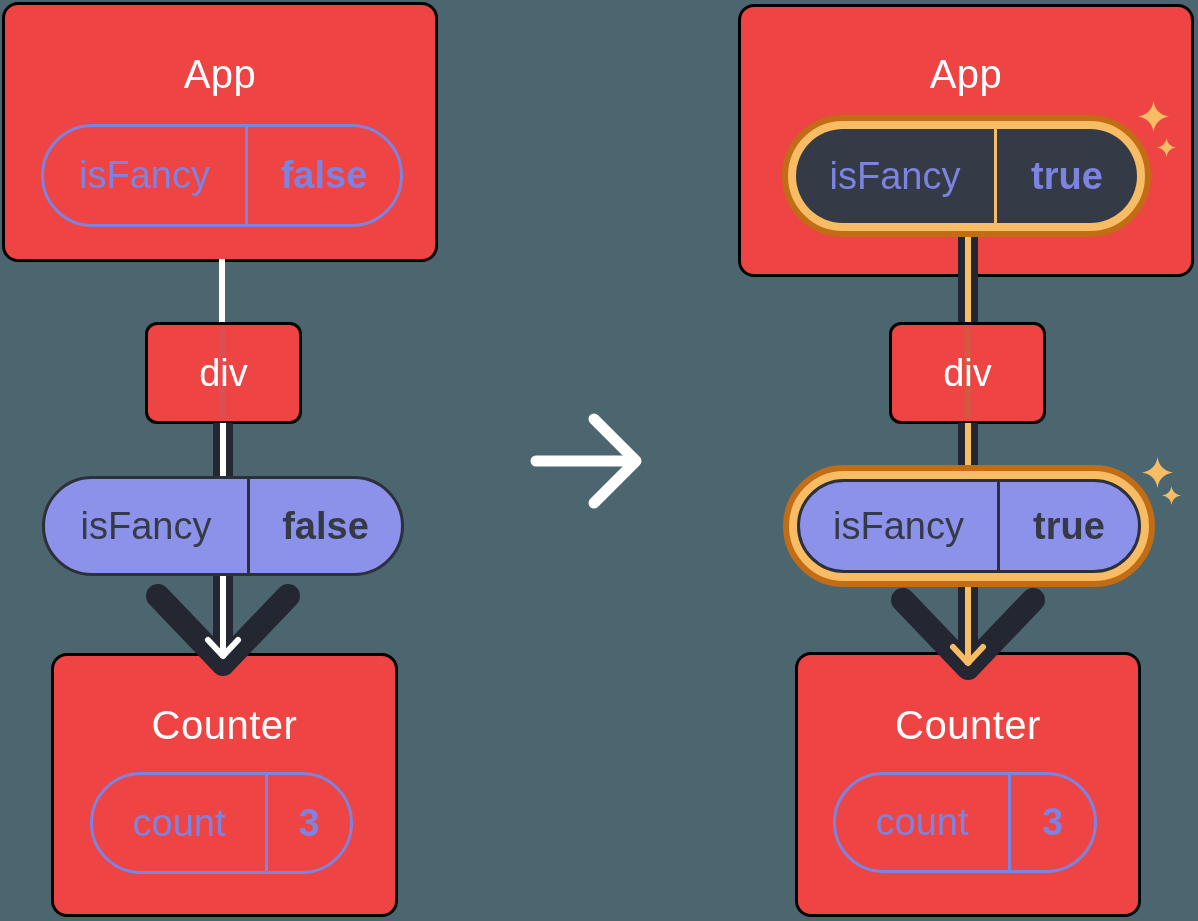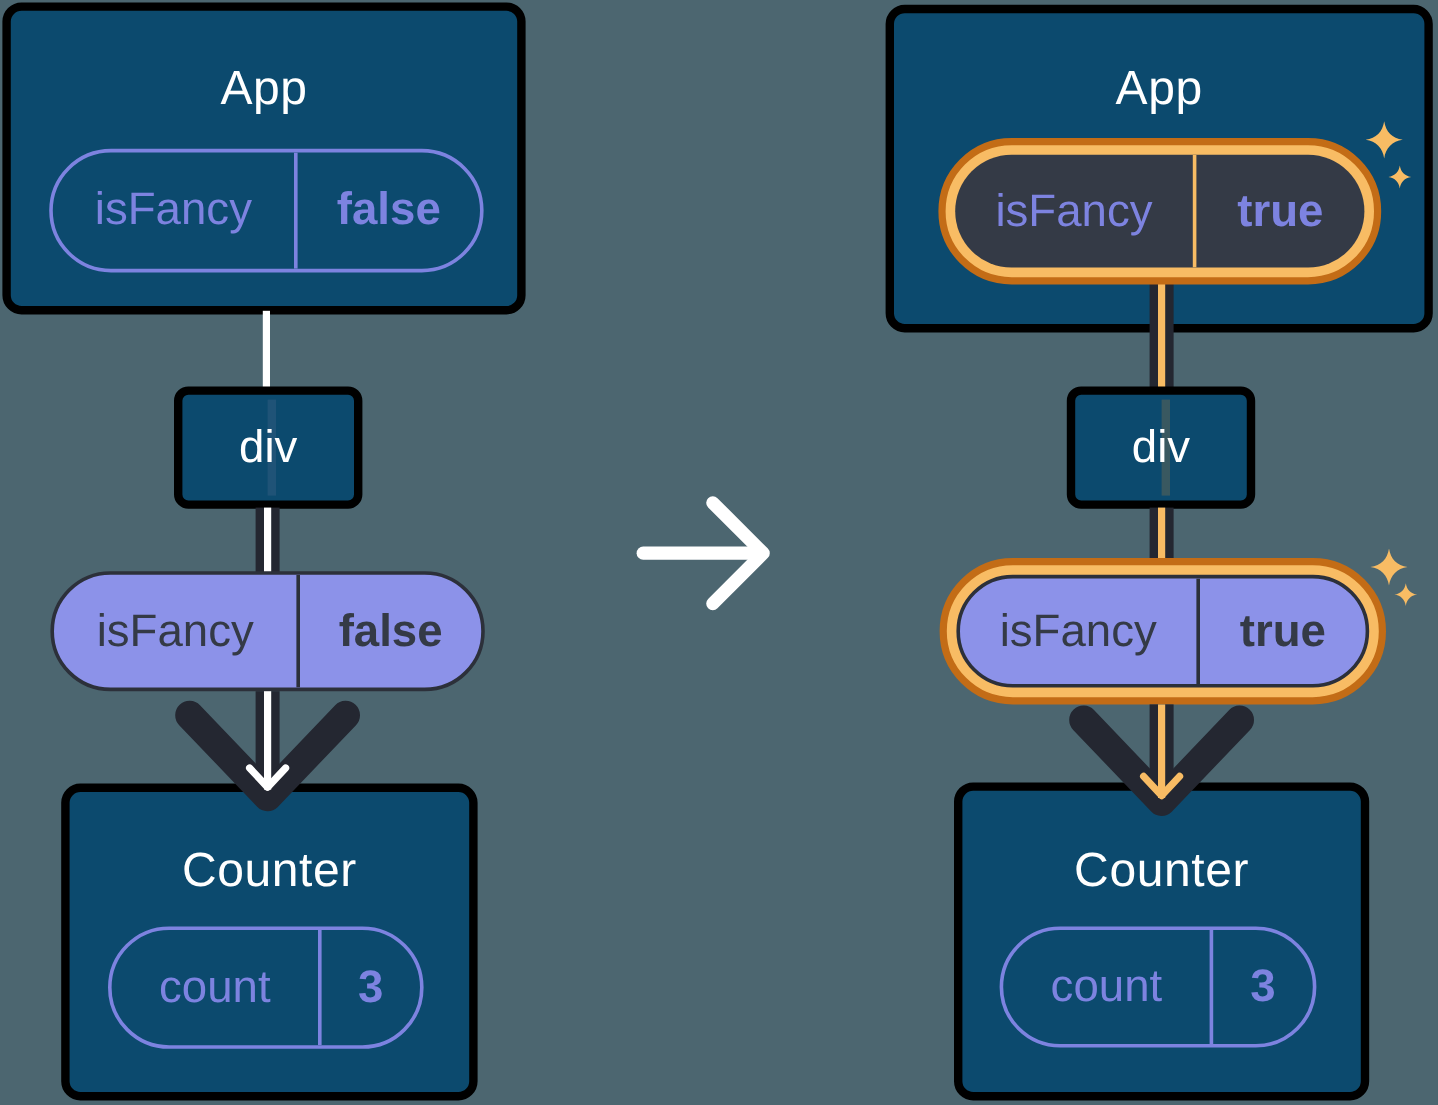--- a/index.html
+++ b/index.html
@@ -1,20 +1,20 @@
 <!DOCTYPE html>
 <html><head>
 <meta charset="utf-8">
 <style>
   html,body{margin:0;padding:0;background:#4C6670;}
   .stage{
     position:relative;width:1198px;height:921px;background:#4C6670;
     font-family:"Liberation Sans",sans-serif;overflow:hidden;
   }
-  .box{position:absolute;background:#0c4a6e;border:7px solid #000000;box-sizing:border-box;}
+  .box{position:absolute;background:#ef4444;border:3px solid #000000;box-sizing:border-box;}
   .box-big{border-radius:16px;}
   .box-small{border-radius:12px;display:flex;align-items:center;justify-content:center;}
   .title{position:absolute;color:#FFFFFF;font-size:40px;font-weight:500;text-align:center;letter-spacing:.5px;}
   .div-label{color:#FFFFFF;font-size:38px;font-weight:500;position:relative;z-index:2;}
   .pill{position:absolute;display:flex;align-items:stretch;box-sizing:border-box;border-radius:60px;overflow:hidden;}
   .cell{display:flex;align-items:center;justify-content:center;font-size:38px;white-space:nowrap;}
   .pill-outline{border:3px solid #7D83E0;color:#7D83E0;}
   .pill-outline .cell-l{border-right:3px solid #7D83E0;}
   .pill-filled{background:#8C92E9;border:3px solid #2C303A;color:#343A46;}
   .pill-filled .cell-l{border-right:3px solid #2C303A;}

